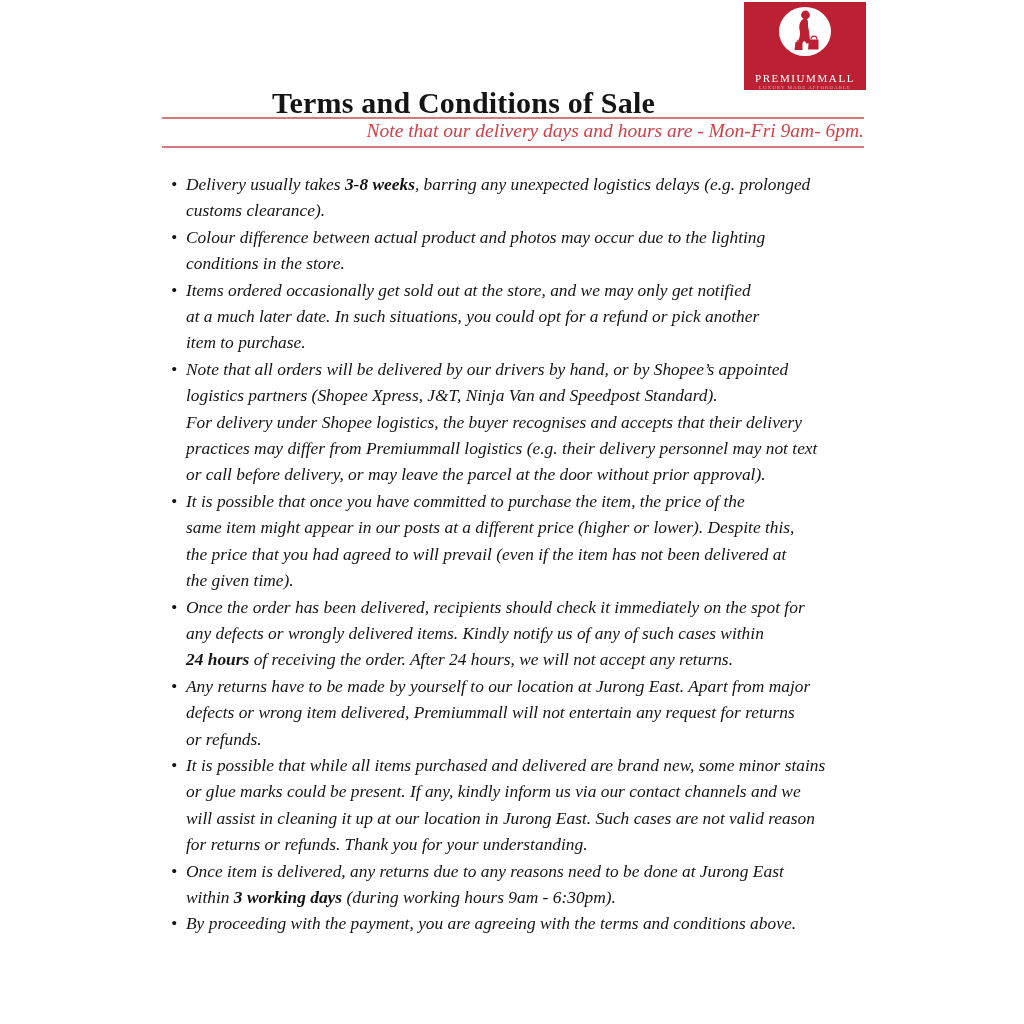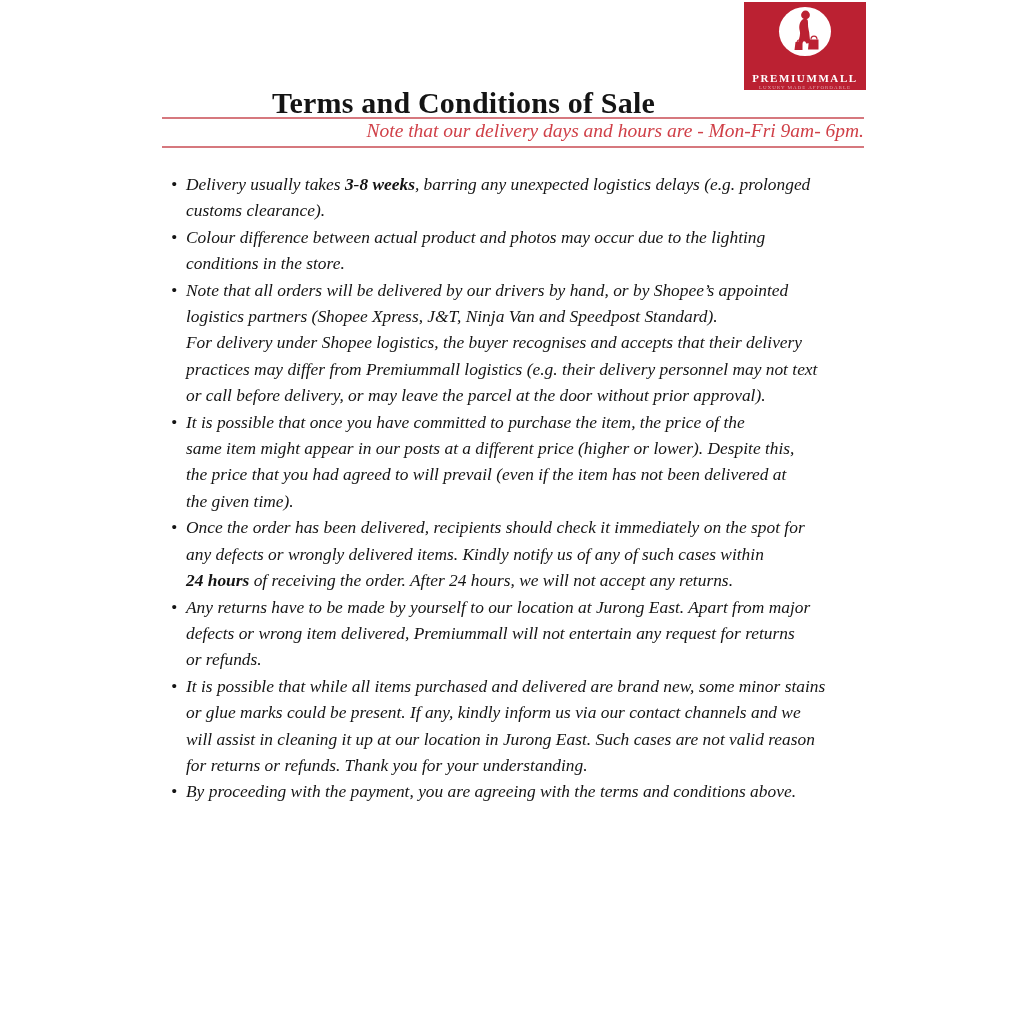--- a/index.html
+++ b/index.html
@@ -24,21 +24,20 @@
   }
   .logo-circle{
     width:52px;height:52px;border-radius:50%;background:#ffffff;
     margin-top:5px;display:flex;align-items:center;justify-content:center;
     overflow:hidden;
   }
   .logo-circle svg{display:block;}
   .logo-brand{
     color:#ffffff;font-size:11px;letter-spacing:1.6px;margin-top:16px;
     white-space:nowrap;
-    font-weight:bold;
   }
   .logo-tagline{
     color:#e0a6ae;font-size:5px;letter-spacing:1px;margin-top:1px;
     white-space:nowrap;
   }
 
   
   .doc-title{
     position:absolute;left:0;top:66px;width:927px;text-align:center;
     font-size:30px;font-weight:bold;letter-spacing:0.2px;
@@ -96,34 +95,39 @@
 <div class="rule rule-top"></div>
 <div class="notice">Note that our delivery days and hours are - Mon-Fri 9am- 6pm.</div>
 <div class="rule rule-bottom"></div>
 
 <div class="terms">
   <ul>
       <li><span>Delivery usually takes </span><b>3-8 weeks</b><span>, barring any unexpected logistics delays (e.g. prolonged
 customs clearance).</span></li>
       <li><span>Colour difference between actual product and photos may occur due to the lighting
 conditions in the store.</span></li>
+      <li><span>Items ordered occasionally get sold out at the store, and we may only get notified
+at a much later date. In such situations, you could opt for a refund or pick another
+item to purchase.</span></li>
       <li><span>Note that all orders will be delivered by our drivers by hand, or by Shopee’s appointed
 logistics partners (Shopee Xpress, J&amp;T, Ninja Van and Speedpost Standard).
 For delivery under Shopee logistics, the buyer recognises and accepts that their delivery
 practices may differ from Premiummall logistics (e.g. their delivery personnel may not text
 or call before delivery, or may leave the parcel at the door without prior approval).</span></li>
       <li><span>It is possible that once you have committed to purchase the item, the price of the
 same item might appear in our posts at a different price (higher or lower). Despite this,
 the price that you had agreed to will prevail (even if the item has not been delivered at
 the given time).</span></li>
       <li><span>Once the order has been delivered, recipients should check it immediately on the spot for
 any defects or wrongly delivered items. Kindly notify us of any of such cases within
 </span><b>24 hours</b><span> of receiving the order. After 24 hours, we will not accept any returns.</span></li>
       <li><span>Any returns have to be made by yourself to our location at Jurong East. Apart from major
 defects or wrong item delivered, Premiummall will not entertain any request for returns
 or refunds.</span></li>
       <li><span>It is possible that while all items purchased and delivered are brand new, some minor stains
 or glue marks could be present. If any, kindly inform us via our contact channels and we
 will assist in cleaning it up at our location in Jurong East. Such cases are not valid reason
 for returns or refunds. Thank you for your understanding.</span></li>
+      <li><span>Once item is delivered, any returns due to any reasons need to be done at Jurong East
+within </span><b>3 working days</b><span> (during working hours 9am - 6:30pm).</span></li>
       <li><span>By proceeding with the payment, you are agreeing with the terms and conditions above.</span></li>
     </ul>
 </div>
 
 </body></html>

